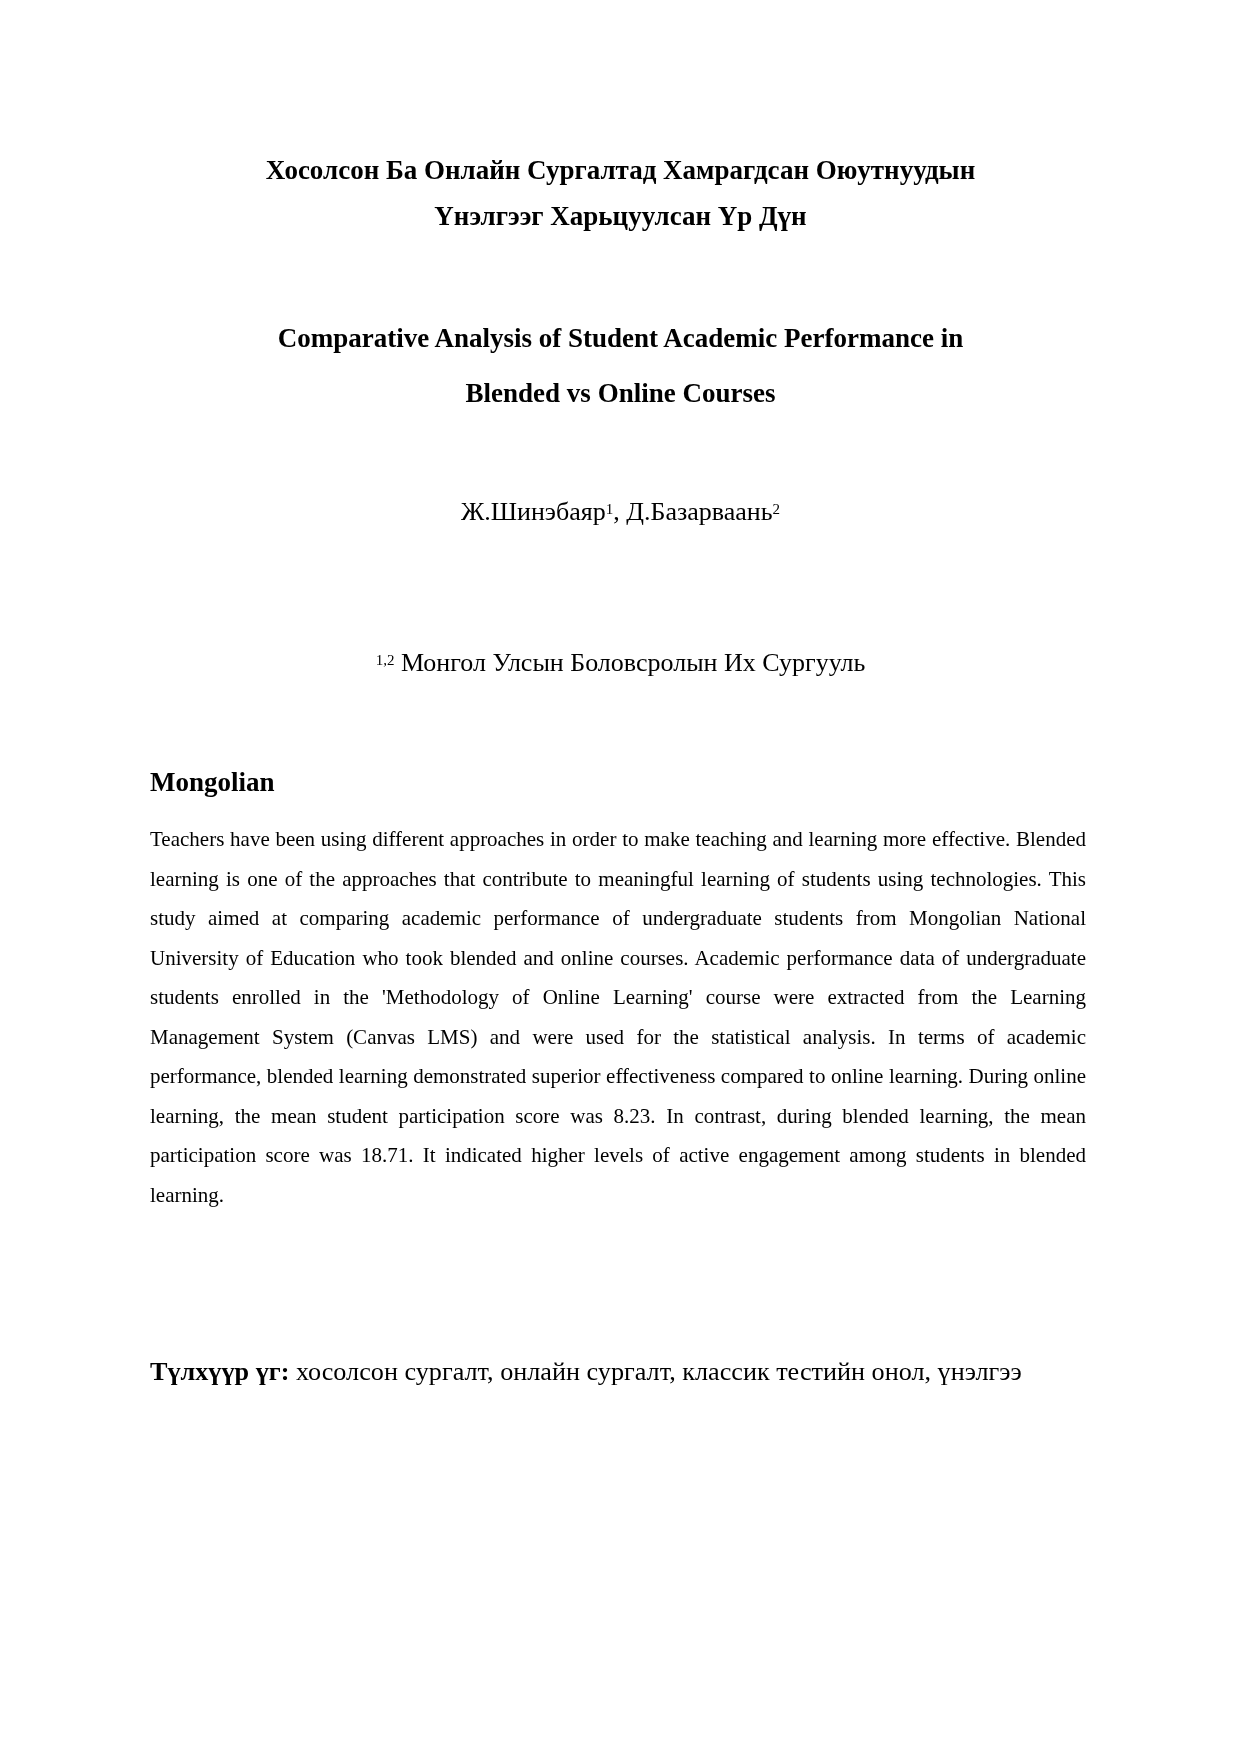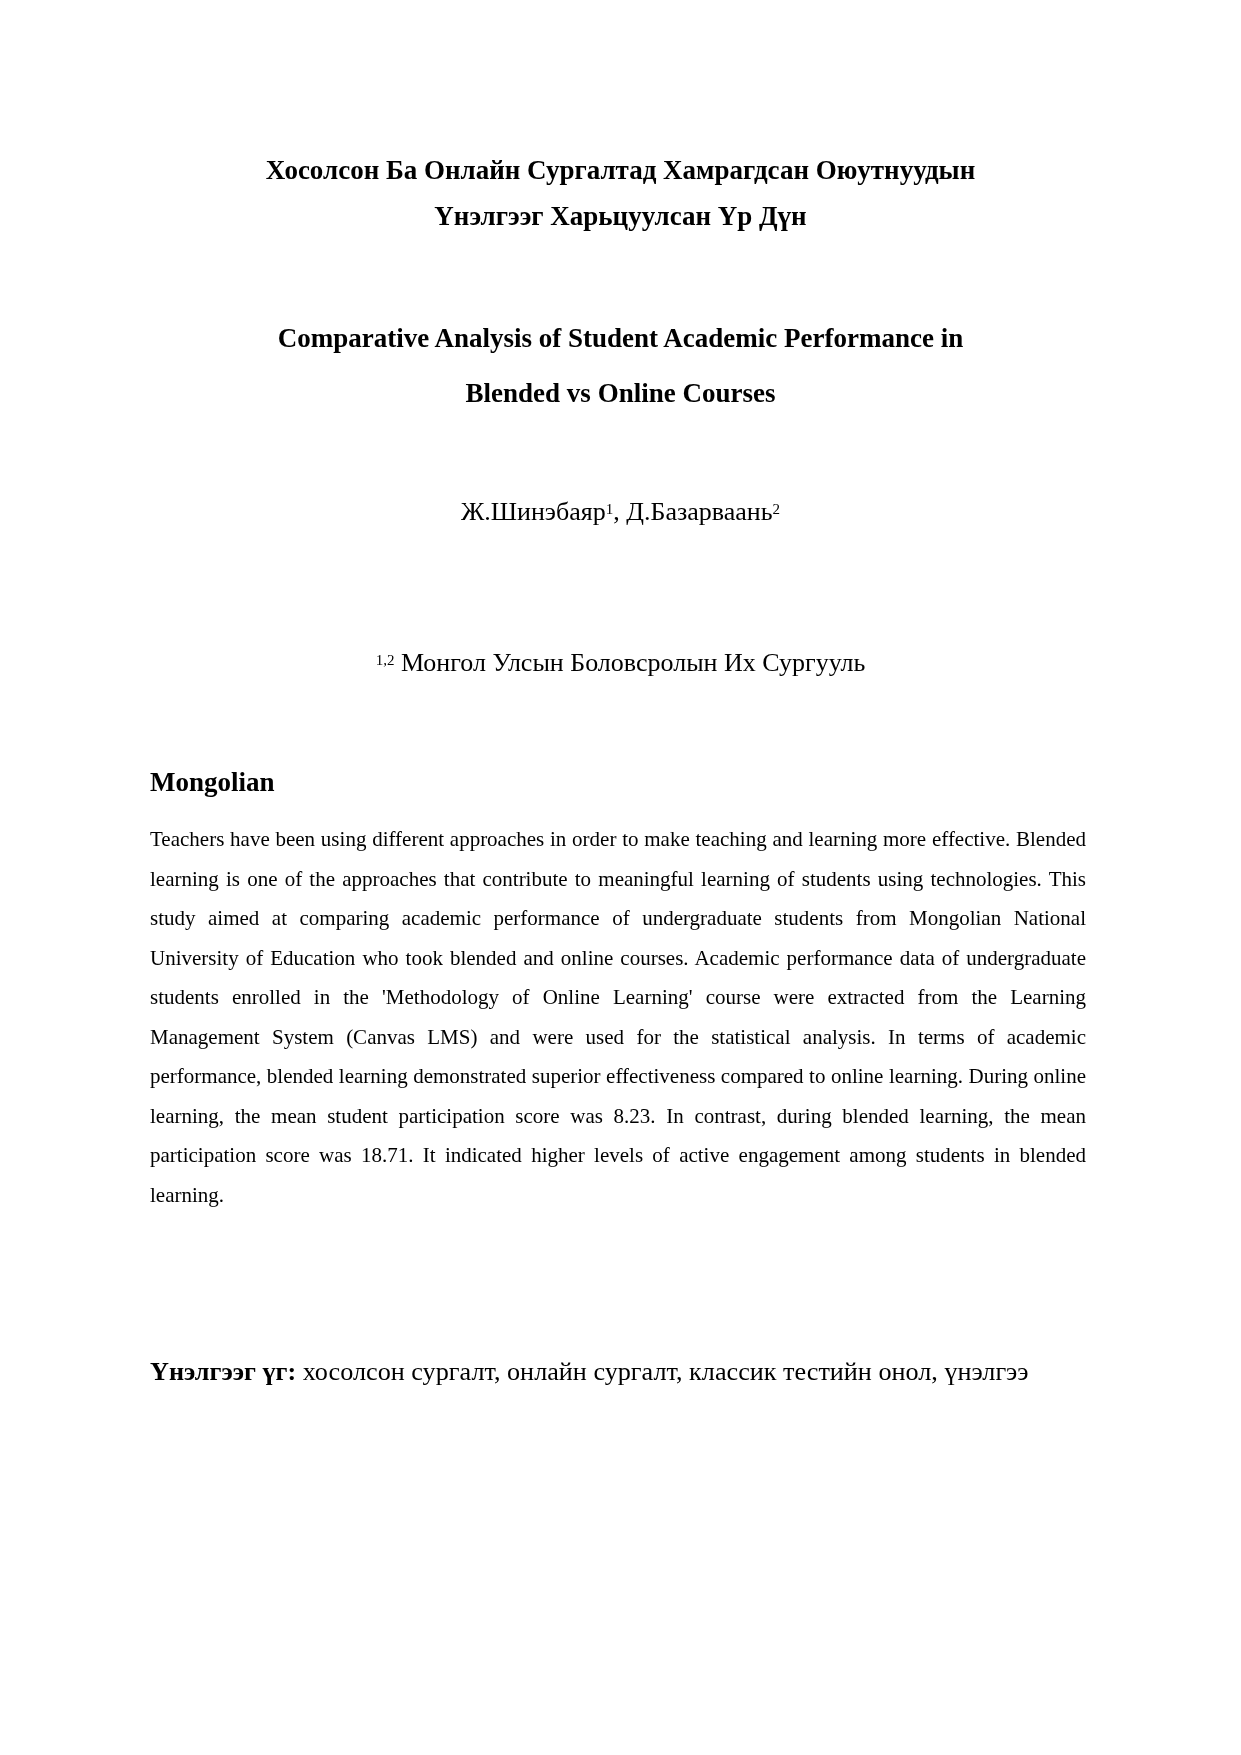--- a/index.html
+++ b/index.html
@@ -125,16 +125,16 @@
     <sup>1,2</sup>
     <span>Монгол Улсын Боловсролын Их Сургууль</span>
   </div>
 
 
   <div class="abstract-heading">Mongolian</div>
 
   <div class="abstract-body">Teachers have been using different approaches in order to make teaching and learning more effective. Blended learning is one of the approaches that contribute to meaningful learning of students using technologies. This study aimed at comparing academic performance of undergraduate students from Mongolian National University of Education who took blended and online courses. Academic performance data of undergraduate students enrolled in the 'Methodology of Online Learning' course were extracted from the Learning Management System (Canvas LMS) and were used for the statistical analysis. In terms of academic performance, blended learning demonstrated superior effectiveness compared to online learning. During online learning, the mean student participation score was 8.23. In contrast, during blended learning, the mean participation score was 18.71. It indicated higher levels of active engagement among students in blended learning.</div>
 
   <div class="keywords">
-    <span class="kw-label">Үнэлгээг үг:</span><span> хосолсон сургалт, онлайн сургалт, классик тестийн онол, үнэлгээ</span>
+    <span class="kw-label">Түлхүүр үг:</span><span> хосолсон сургалт, онлайн сургалт, классик тестийн онол, үнэлгээ</span>
   </div>
 
 </div>
 
 </body></html>

